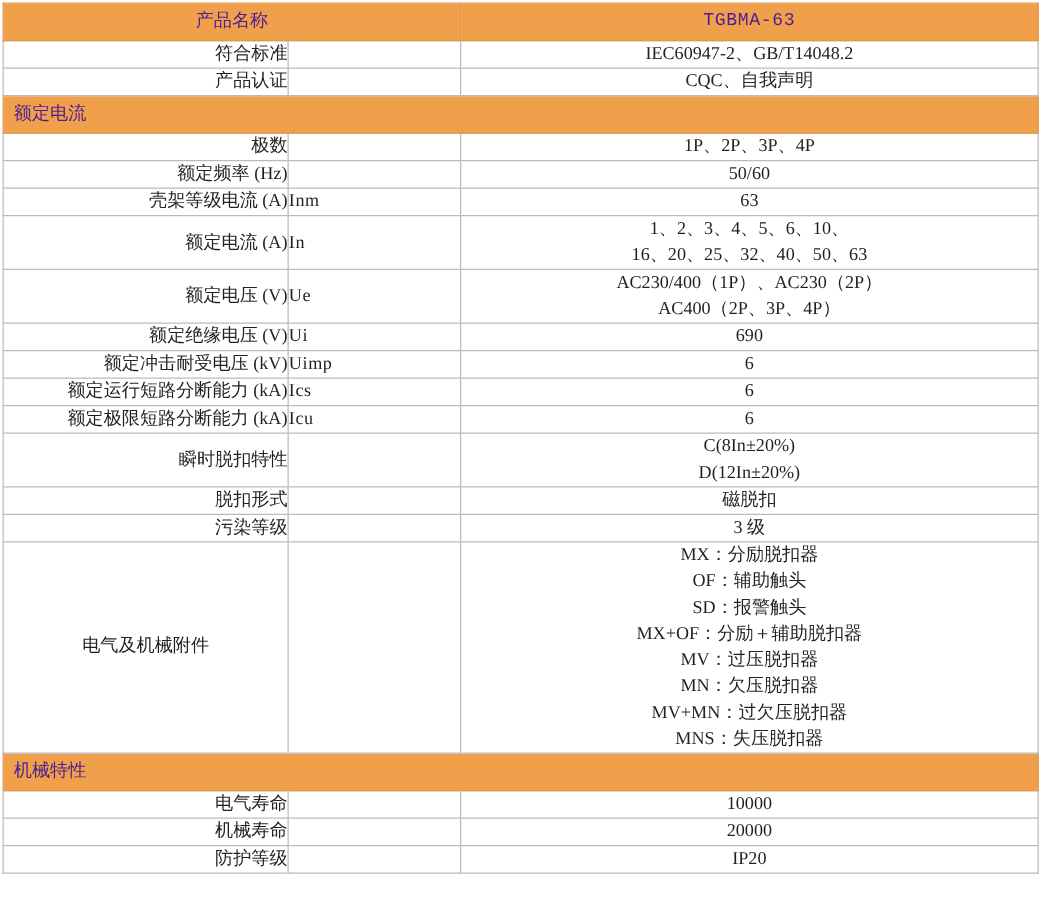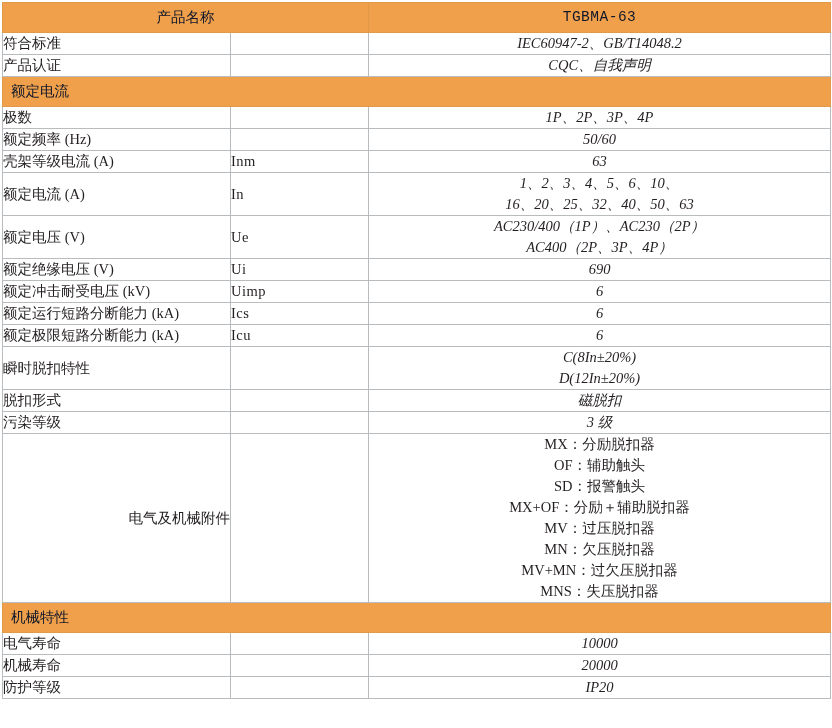--- a/index.html
+++ b/index.html
@@ -27,45 +27,44 @@
     padding: 0;
     vertical-align: middle;
   }
   
   col.c-label { width: 228px; }
   col.c-sym   { width: 138px; }
   col.c-val   { width: 462px; }
 
   .label {
     padding: 4px 0 4px 8px;
-    text-align: left;
+    text-align: right;
     white-space: nowrap;
     margin-left: 12px;
   }
   .sym {
     padding: 4px 0 4px 0;
     text-align: left;
     padding-left: 24px;
     letter-spacing: 0.5px;
     white-space: nowrap;
     margin-left: 26px;
   }
   .val {
     padding: 4px 6px;
     text-align: center;
-    font-style: italic;
   }
   .val .multi {
     display: block;
   }
 
   
   tr.band td {
     background: #f0a04b;
-    color: #0f172a;
+    color: #4c1d95;
     border-color: #e09a48;
   }
   tr.band td.band-label {
     padding: 4px 0 4px 8px;
     text-align: left;
     font-size: 14.5px;
   }
   tr.band td.band-val {
     text-align: center;
     font-size: 14.5px;
@@ -79,21 +78,22 @@
     padding-left: 0;
   }
 
   .tall {
     padding-top: 6px;
     padding-bottom: 6px;
     margin-top: 31px;
   }
   .acc-label {
     padding: 4px 0 4px 8px;
-    text-align: right;
+    text-align: center;
+    font-family: Liberation Mono, monospace;
   }
   .acc-val {
     text-align: center;
     padding: 6px 6px;
   }
   .acc-val div { white-space: nowrap; }
 </style>
 </head>
 <body>
 

